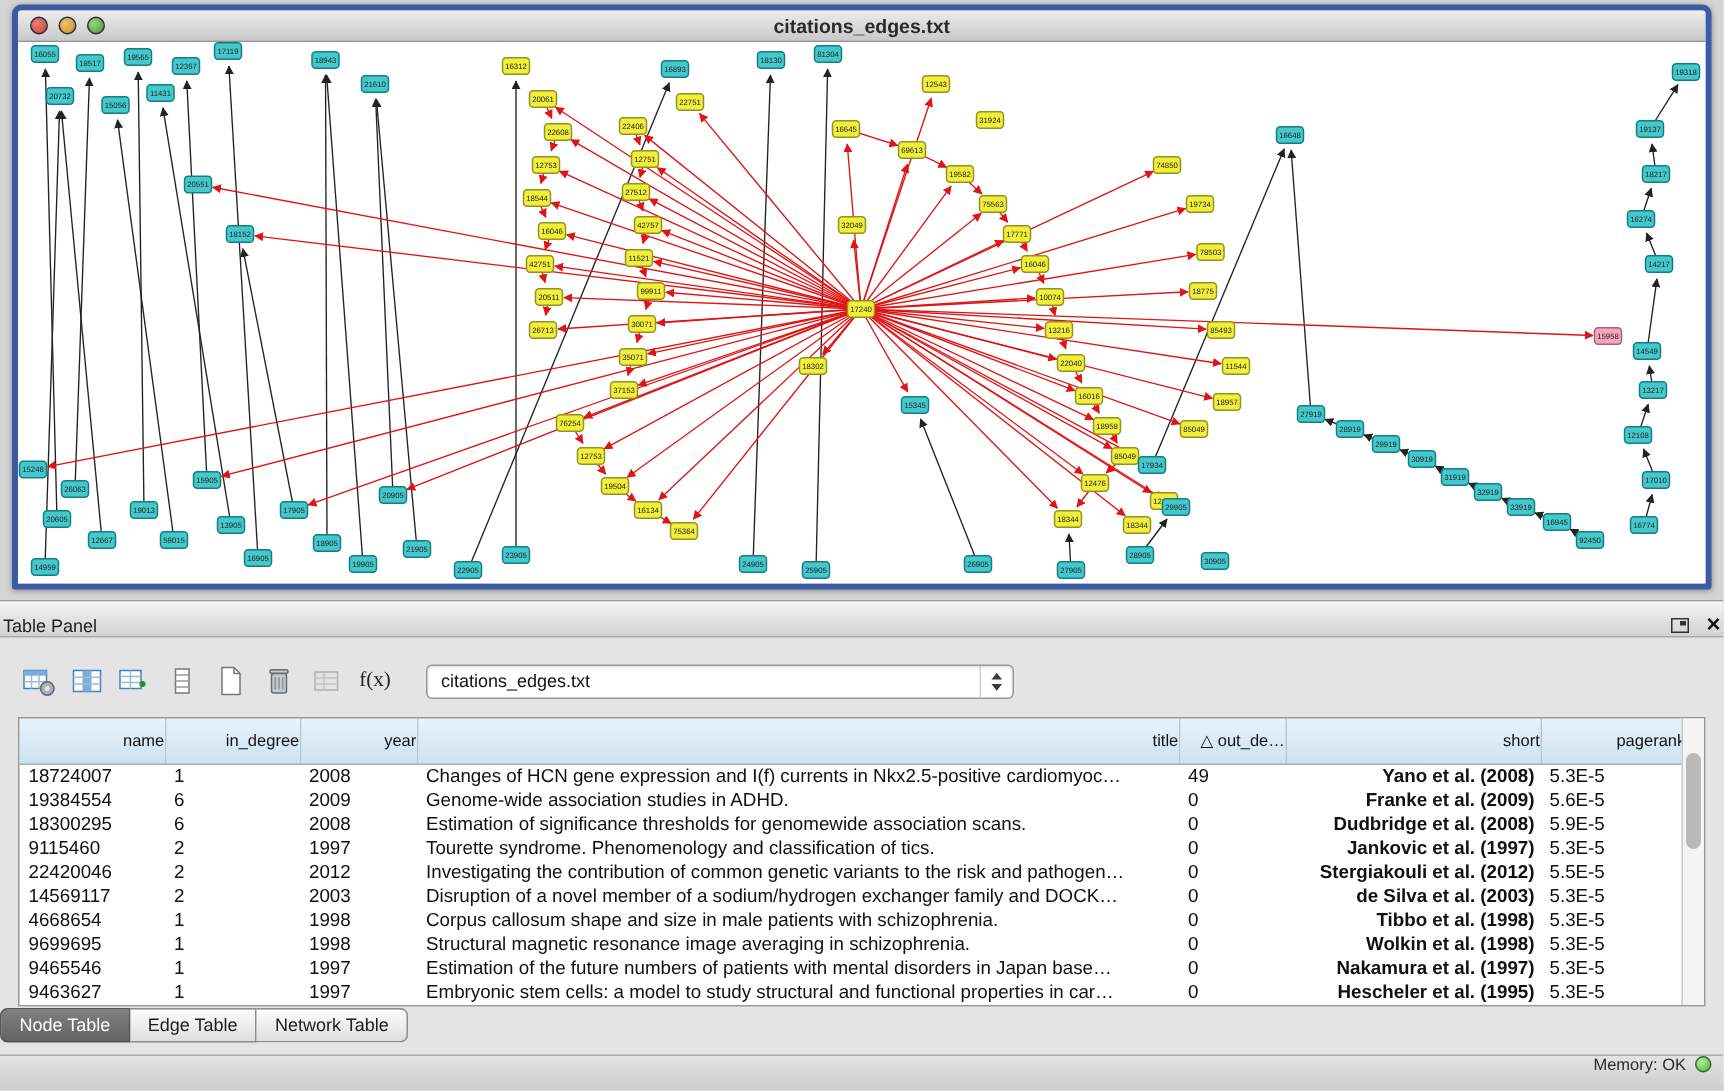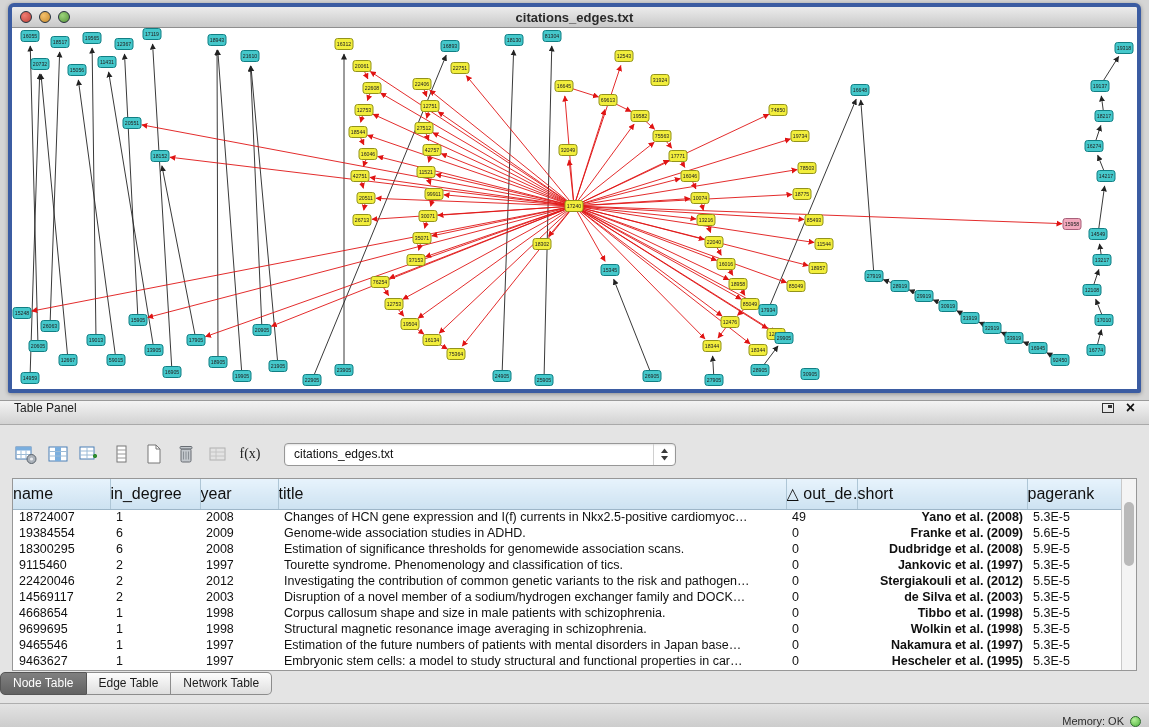--- a/index.html
+++ b/index.html
@@ -20,21 +20,21 @@
   .light.red { background:radial-gradient(circle at 35% 35%, #f07c72, #c04238); }
   .light.orange { background:radial-gradient(circle at 35% 35%, #f3c06a, #c78a2e); }
   .light.green { background:radial-gradient(circle at 35% 35%, #9bd37a, #57953c); }
   .canvas { position:absolute; top:21px; left:0; right:0; bottom:0; background:#fff; }
   .canvas svg { display:block; width:100%; height:100%; }
 
   
   .table-panel { position:absolute; left:0; top:400px; width:1149px; height:303px;
     background:#e4e4e4; border-top:1px solid #9a9a9a; }
   .panel-titlebar { position:relative; height:24px; background:linear-gradient(#f4f4f4,#d2d2d2);
-    border-bottom:1px solid #a9a9a9; display:flex; align-items:flex-start; padding:0 14px;
+    border-bottom:1px solid #a9a9a9; display:flex; align-items:flex-end; padding:0 2px;
     font-size:12px; color:#1d1d1d; }
   .panel-title { font-size:12px; }
   .panel-titlebar .right { margin-left:auto; display:flex; align-items:center; gap:12px; }
   .float-icon { width:12px; height:10px; border:1.5px solid #333; position:relative; display:inline-block; }
   .float-icon::after { content:""; position:absolute; right:1px; top:1px; width:4px; height:3px; background:#333; }
   .panel-close { font-size:16px; font-weight:bold; color:#111; line-height:14px; cursor:default; }
 
   .panel-body { position:absolute; top:24px; left:0; right:0; bottom:46px; padding:14px 12px 0 12px; }
 
   .toolbar { display:flex; align-items:center; height:30px; gap:4px; }
@@ -43,41 +43,41 @@
   .fx { font-family:"Liberation Serif", serif; font-size:14px; color:#222; }
   .combo { margin-left:16px; width:392px; height:23px; background:#fff; border:1px solid #979797;
     border-radius:4px; display:flex; align-items:center; padding:0 6px 0 9px; font-size:12px; color:#111;
     box-shadow:inset 0 1px 2px rgba(0,0,0,.12); }
   .combo .stepper { margin-left:auto; display:flex; align-items:center; padding-left:6px;
     border-left:1px solid #d0d0d0; height:100%; }
 
   .grid { position:relative; margin-top:9px; height:193px; background:#fff; border:1px solid #979797; }
   table.data { border-collapse:collapse; table-layout:fixed; width:1111px; }
   table.data th { height:30px; background:linear-gradient(#e7f3fc,#cde2f1); border-right:1px solid #aec6d6;
-    border-bottom:1px solid #9db6c8; font-size:16px; font-weight:normal; color:#101010; text-align:left;
+    border-bottom:1px solid #9db6c8; font-size:11px; font-weight:normal; color:#101010; text-align:right;
     overflow:hidden; white-space:nowrap; }
   table.data td { height:16px; font-size:12.5px; color:#101010; padding:0 4px 0 6px; overflow:hidden;
     white-space:nowrap; text-overflow:ellipsis; }
   td.c5 { text-align:right;font-weight:bold; }
   .vscroll { position:absolute; top:0; right:0; bottom:0; width:15px; background:#f4f4f4;
     border-left:1px solid #c9c9c9; }
   .vthumb { position:absolute; top:23px; left:2px; width:10px; height:64px; background:#b9b9b9;
     border-radius:6px; }
 
   .tabs-row { position:absolute; left:0; right:0; bottom:8px; display:flex; justify-content:flex-start; }
   .tab { font-size:12px; color:#1c1c1c; padding:3px 12px 4px; background:linear-gradient(#fdfdfd,#dedede);
     border:1px solid #8c8c8c; border-left-width:0; }
   .tab:first-child { border-left-width:1px; border-radius:5px 0 0 5px; }
   .tab:last-child { border-radius:0 5px 5px 0; }
   .tab.active { background:linear-gradient(#808080,#626262); color:#fff; border-color:#555; }
 
   
   .statusbar { position:absolute; left:0; bottom:0; width:1149px; height:24px;
     background:linear-gradient(#e3e3e3,#cdcdcd); border-top:1px solid #aeaeae;
-    display:flex; align-items:flex-end; justify-content:flex-end; padding:0 8px; gap:6px; }
+    display:flex; align-items:flex-start; justify-content:flex-end; padding:0 8px; gap:6px; }
   .mem-label { font-size:11px; color:#2c2c2c; }
   .mem-dot { width:11px; height:11px; border-radius:50%; border:1px solid #2e6b2e;
     background:radial-gradient(circle at 35% 30%, #b5f09a, #4eb43c); }
 </style>
 </head>
 <body>
 
 <div class="screen">
 
   <div class="net-window">

